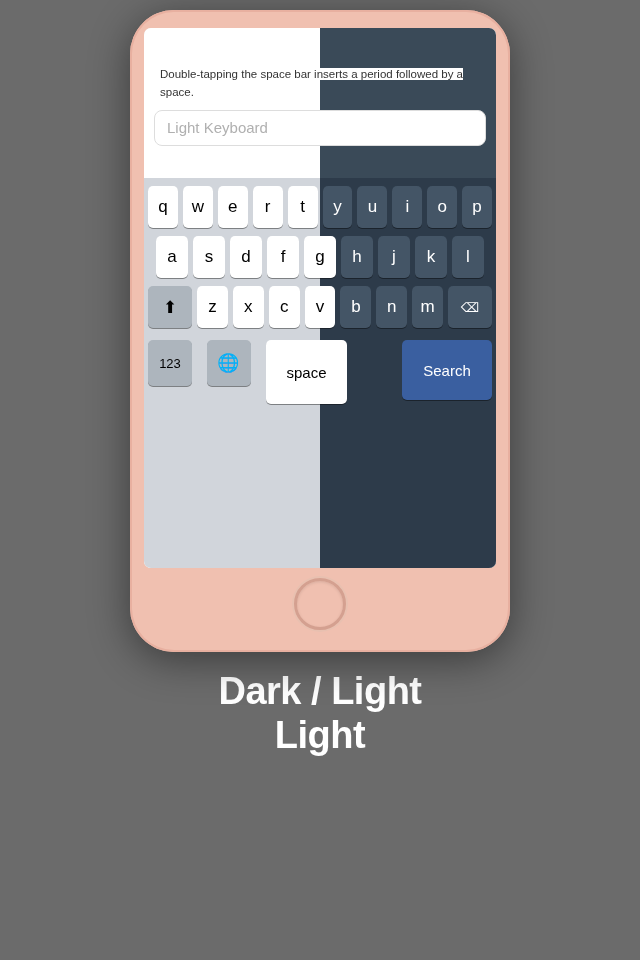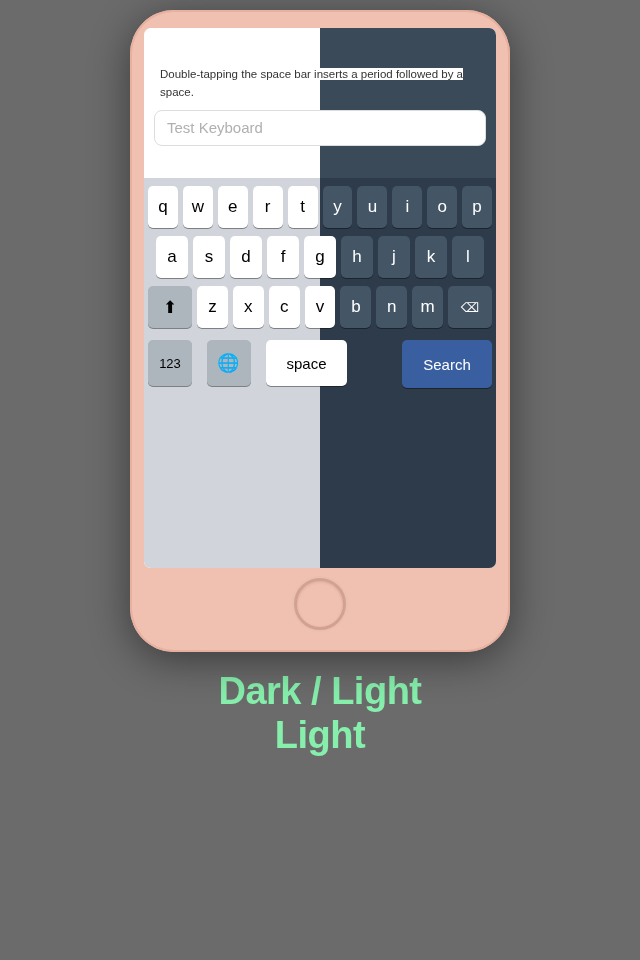--- a/index.html
+++ b/index.html
@@ -218,34 +218,34 @@
 
     .kb-space-key {
       flex: 1;
       background: #fff;
       border-radius: 5px;
       display: flex;
       align-items: center;
       justify-content: center;
       font-size: 15px;
       color: #000;
-      height: 46px;
+      height: 64px;
       box-shadow: 0 1px 0 rgba(0,0,0,0.4);
       cursor: pointer;
     }
 
     .kb-search-key {
       background: #3a5fa0;
       border-radius: 5px;
       display: flex;
       align-items: center;
       justify-content: center;
       font-size: 15px;
       color: #fff;
-      height: 48px;
+      height: 60px;
       width: 90px;
       box-shadow: 0 1px 0 rgba(0,0,0,0.4);
       cursor: pointer;
       font-weight: 500;
       margin-left: 40px;
     }
 
     
     .home-button-area {
       display: flex;
@@ -259,21 +259,21 @@
       border-radius: 50%;
       border: 3px solid #d4a090;
       background: transparent;
       box-shadow: 0 0 0 2px #e8c0b0, inset 0 1px 3px rgba(0,0,0,0.1);
     }
 
     
     .bottom-text-area {
       margin-top: 18px;
       text-align: center;
-      color: #86efac;
+      color: #ffffff;
     }
 
     .bottom-title {
       font-size: 38px;
       font-weight: 800;
       line-height: 1.15;
       letter-spacing: -0.5px;
     }
   </style>
 </head>
@@ -286,21 +286,21 @@
 
         <div class="dark-half"></div>
 
         <div class="status-bar"></div>
 
         <div class="instruction-area">
           <span class="instruction-text">Double-tapping the space bar inserts a period followed by a space.</span>
         </div>
 
         <div class="test-input-area">
-          <span class="test-input-placeholder">Test Keyboard</span>
+          <span class="test-input-placeholder">Light Keyboard</span>
         </div>
 
         <div class="keyboard-container">
           <div class="kb-bg-light"></div>
           <div class="kb-bg-dark"></div>
 
           <div class="keyboard-rows">
 
             <div class="kb-row">
               <div class="kb-key light">q</div>

